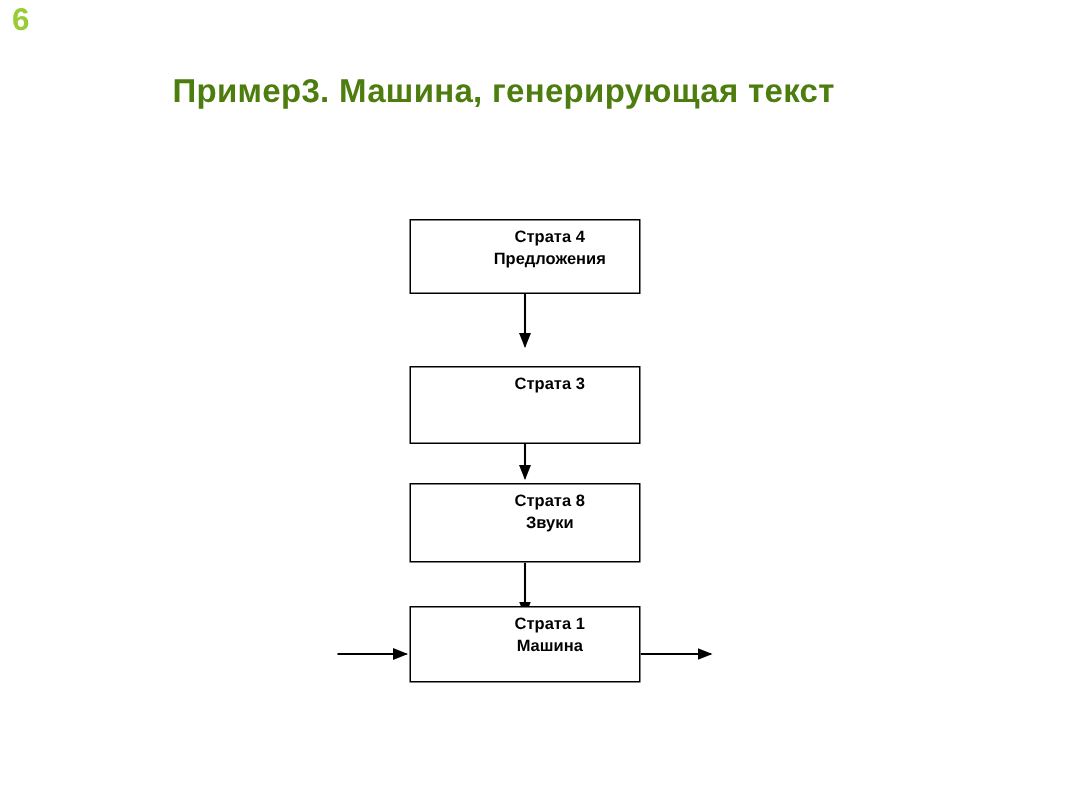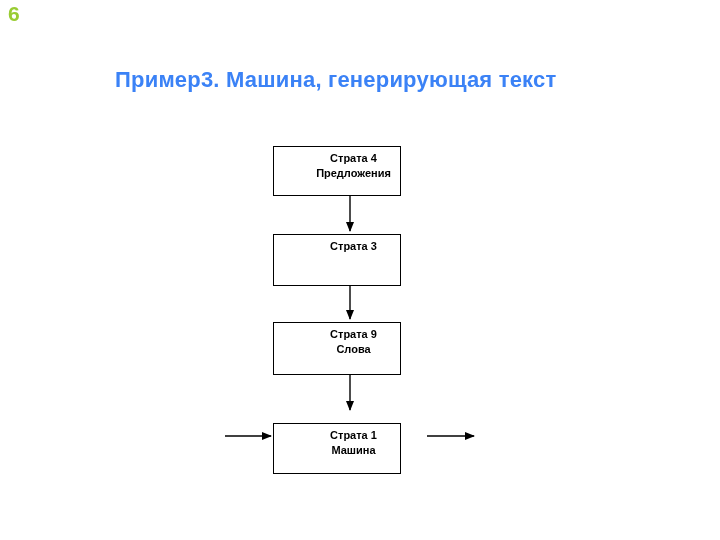--- a/index.html
+++ b/index.html
@@ -19,48 +19,48 @@
     position: absolute;
     left: 8px;
     top: 2px;
     font-size: 21px;
     font-weight: bold;
     color: #99cc33;
   }
   .slide-title {
     position: absolute;
     left: 115px;
-    top: 67px;
+    top: 48px;
     font-size: 22px;
     font-weight: bold;
-    color: #3b82f6;
+    color: #4d7c0f;
     letter-spacing: 0.2px;
     white-space: nowrap;
   }
   .flow-box {
     position: absolute;
     left: 273px;
-    width: 128px;
+    width: 154px;
     border: 1px solid #000000;
     background: #ffffff;
     box-sizing: border-box;
     text-align: center;
     padding-top: 4px;
     padding-left: 33px;
   }
   .flow-box .box-line {
     font-size: 11px;
     font-weight: bold;
     color: #000000;
     line-height: 15px;
   }
   #box-strata4 { top: 146px; height: 50px; }
-  #box-strata3 { top: 234px; height: 52px; }
+  #box-strata3 { top: 244px; height: 52px; }
   #box-strata2 { top: 322px; height: 53px; }
-  #box-strata1 { top: 423px; height: 51px; }
+  #box-strata1 { top: 404px; height: 51px; }
   .arrow-layer {
     position: absolute;
     left: 0;
     top: 0;
     width: 720px;
     height: 540px;
     pointer-events: none;
   }
 </style>
 </head>
@@ -88,22 +88,22 @@
   <div class="flow-box" id="box-strata4">
     <div class="box-line">Страта 4</div>
     <div class="box-line">Предложения</div>
   </div>
 
   <div class="flow-box" id="box-strata3">
     <div class="box-line">Страта 3</div>
   </div>
 
   <div class="flow-box" id="box-strata2">
-    <div class="box-line">Страта 9</div>
-    <div class="box-line">Слова</div>
+    <div class="box-line">Страта 8</div>
+    <div class="box-line">Звуки</div>
   </div>
 
   <div class="flow-box" id="box-strata1">
     <div class="box-line">Страта 1</div>
     <div class="box-line">Машина</div>
   </div>
 
 </div>
 
 </body></html>

